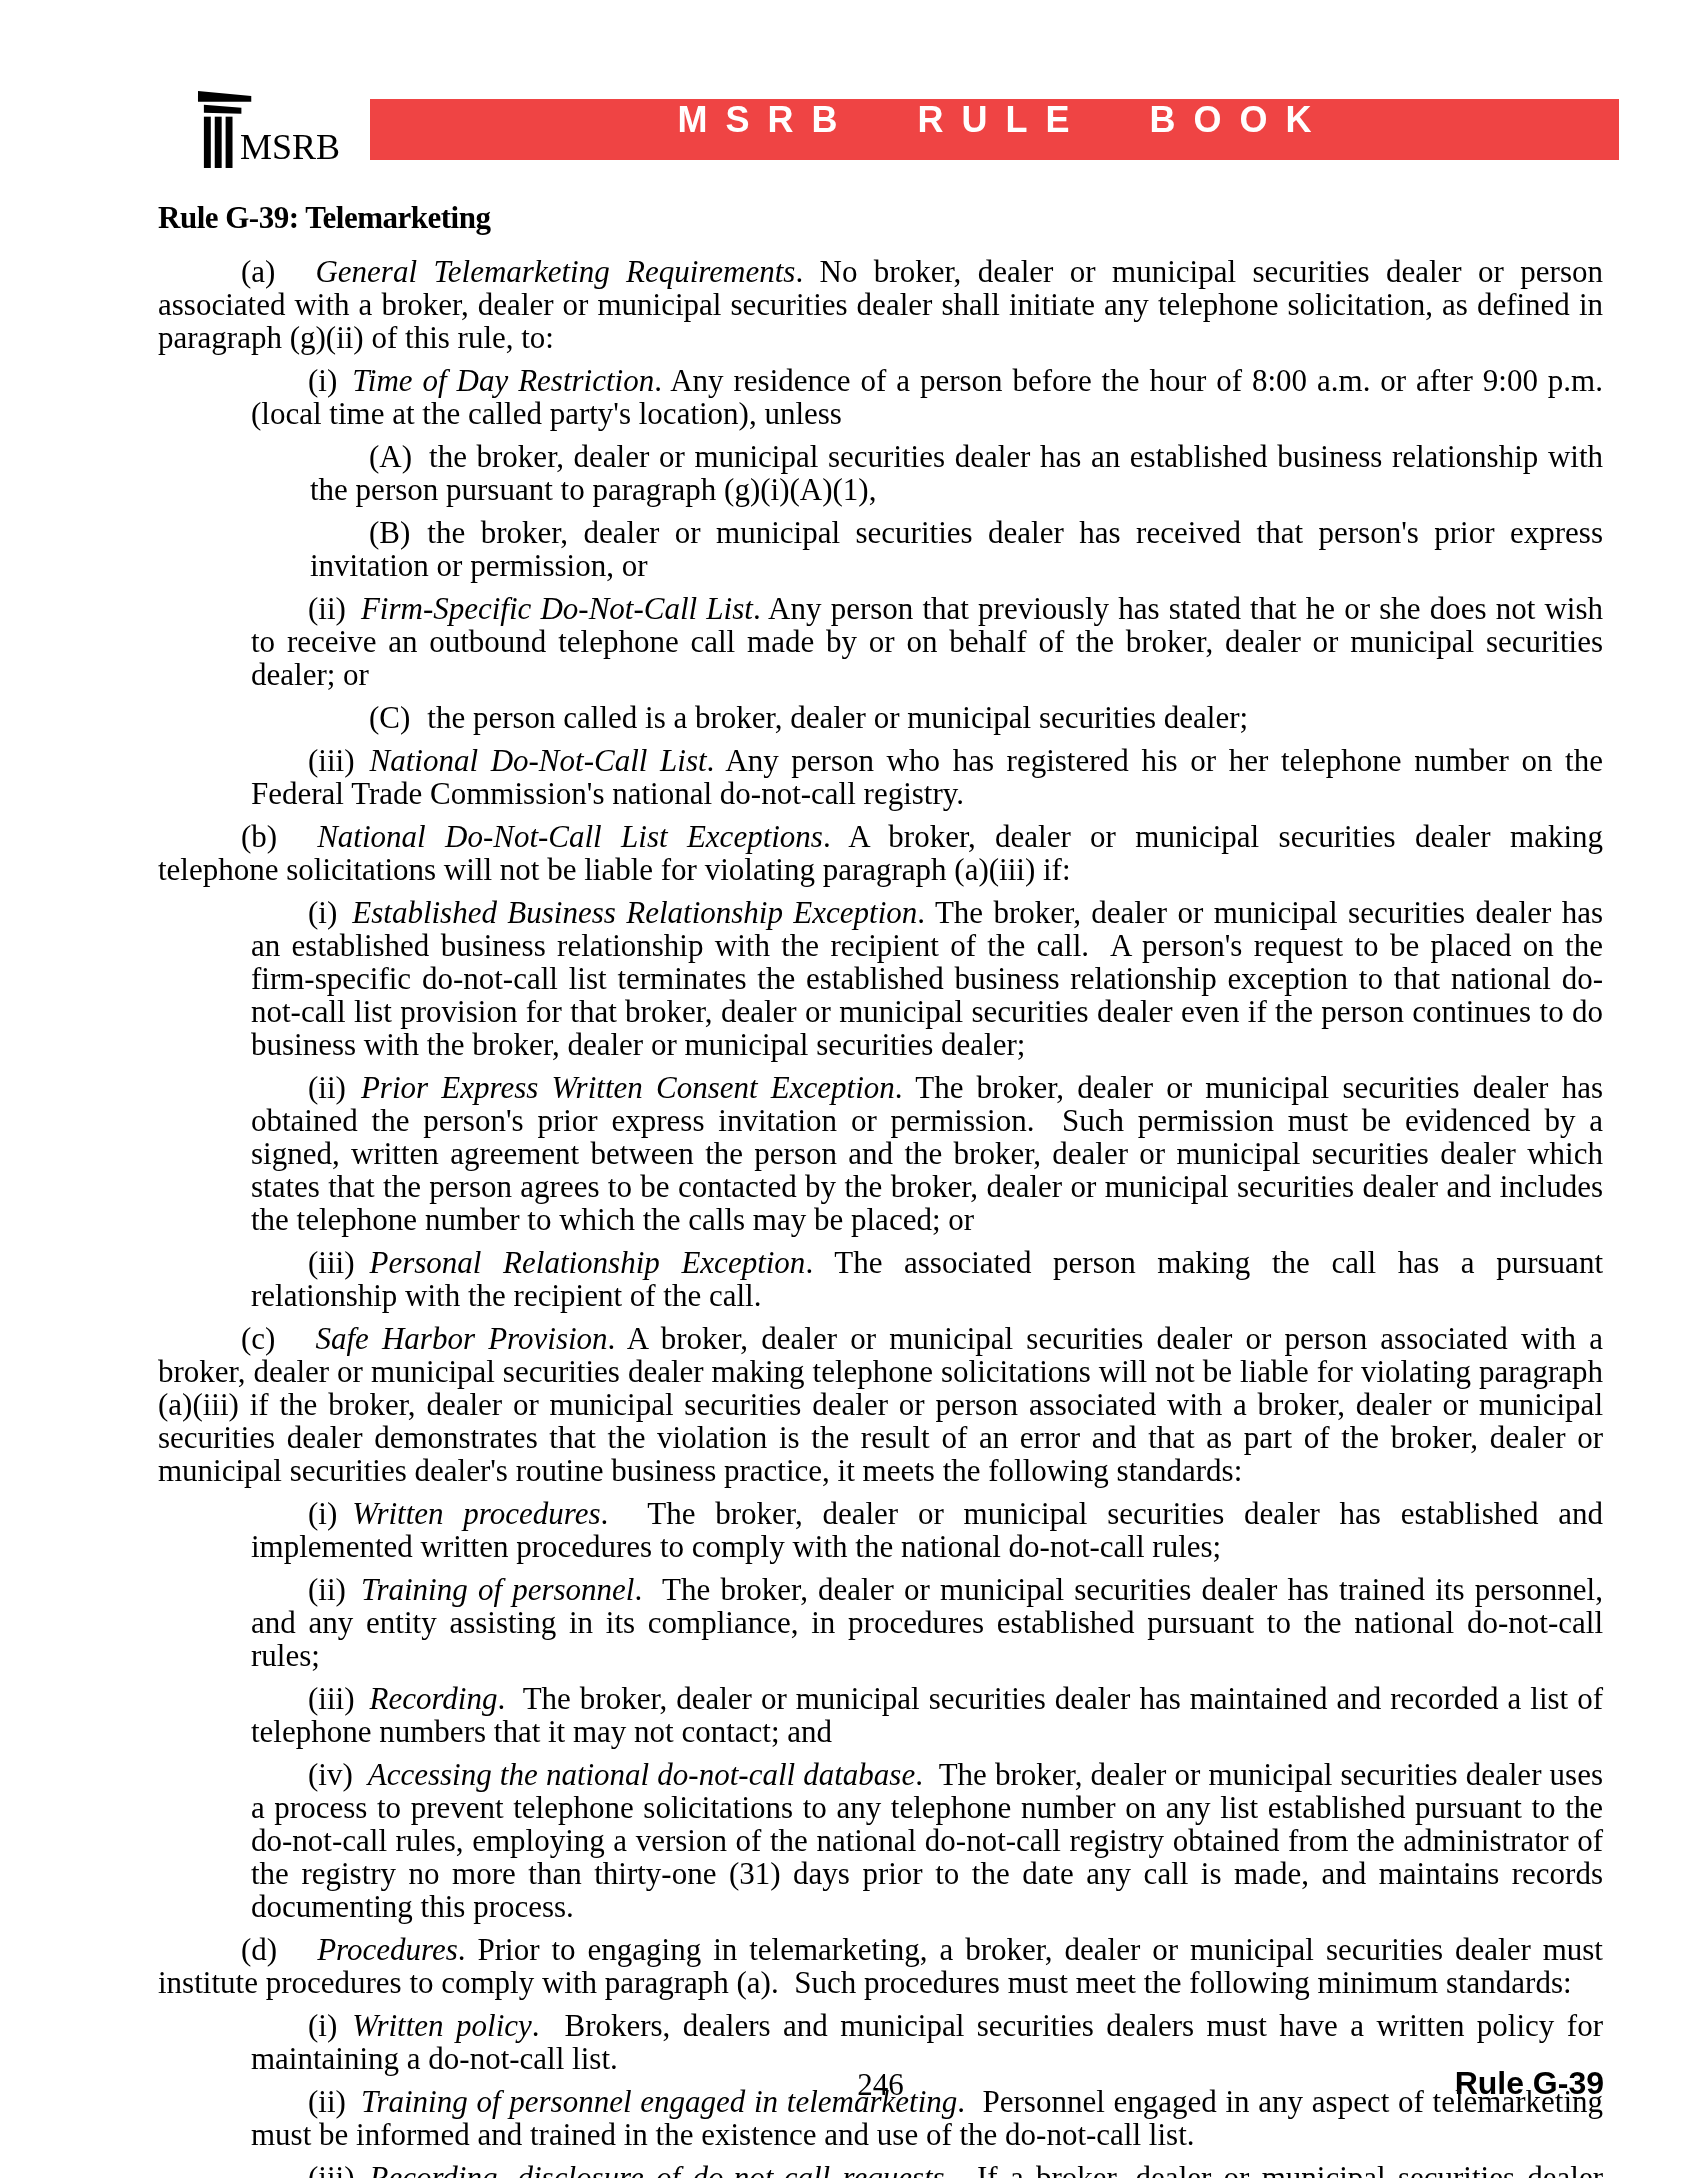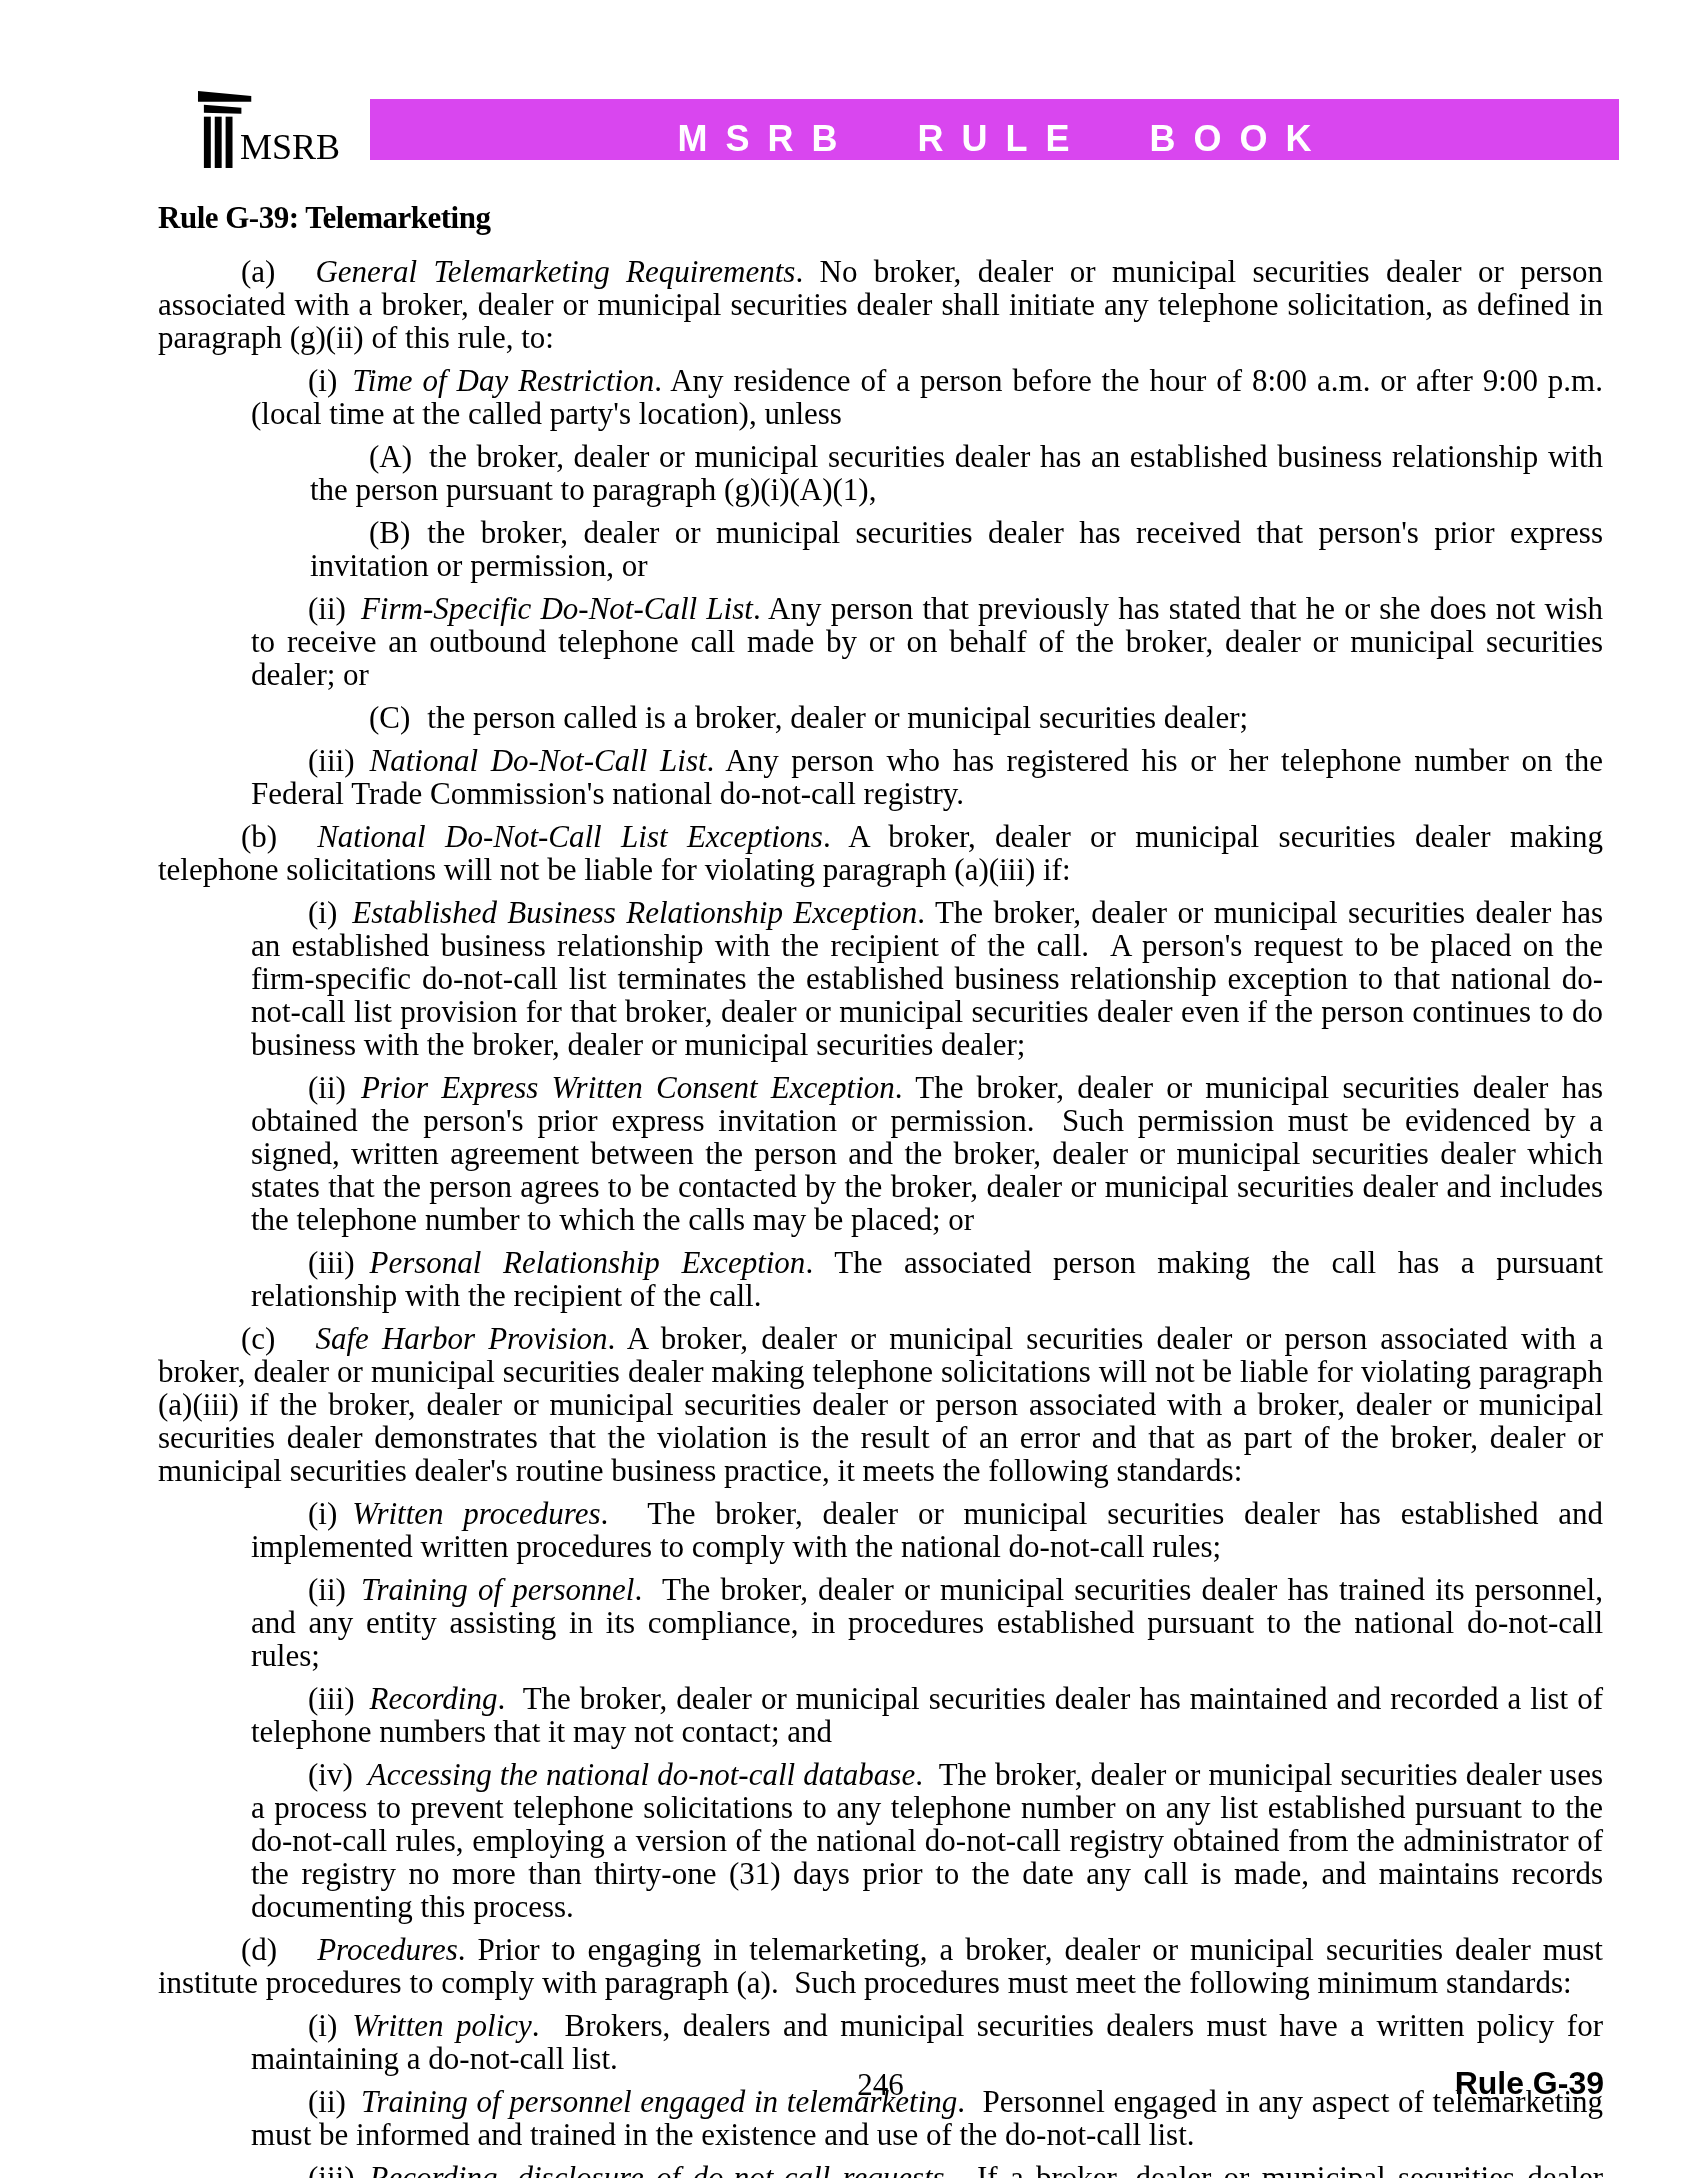--- a/index.html
+++ b/index.html
@@ -20,22 +20,22 @@
   }
   .logo svg { position:absolute; left:0; top:0; }
   .logo-text {
     position:absolute; left:44px; bottom:-2px;
     font-family:"Liberation Serif","DejaVu Serif",serif;
     font-size:36px; letter-spacing:0px; color:#000;
   }
   .banner {
     position:absolute; left:370px; top:99px;
     width:1249px; height:61px;
-    background:#d946ef;
-    display:flex; align-items:flex-end; justify-content:center;
+    background:#ef4444;
+    display:flex; align-items:flex-start; justify-content:center;
   }
   .banner-text {
     color:#fff;
     font-family:"Liberation Sans","DejaVu Sans",sans-serif;
     font-weight:bold; font-size:36px;
     letter-spacing:18px; word-spacing:34px;
     padding-left:18px; 
     white-space:nowrap;
   }
 

